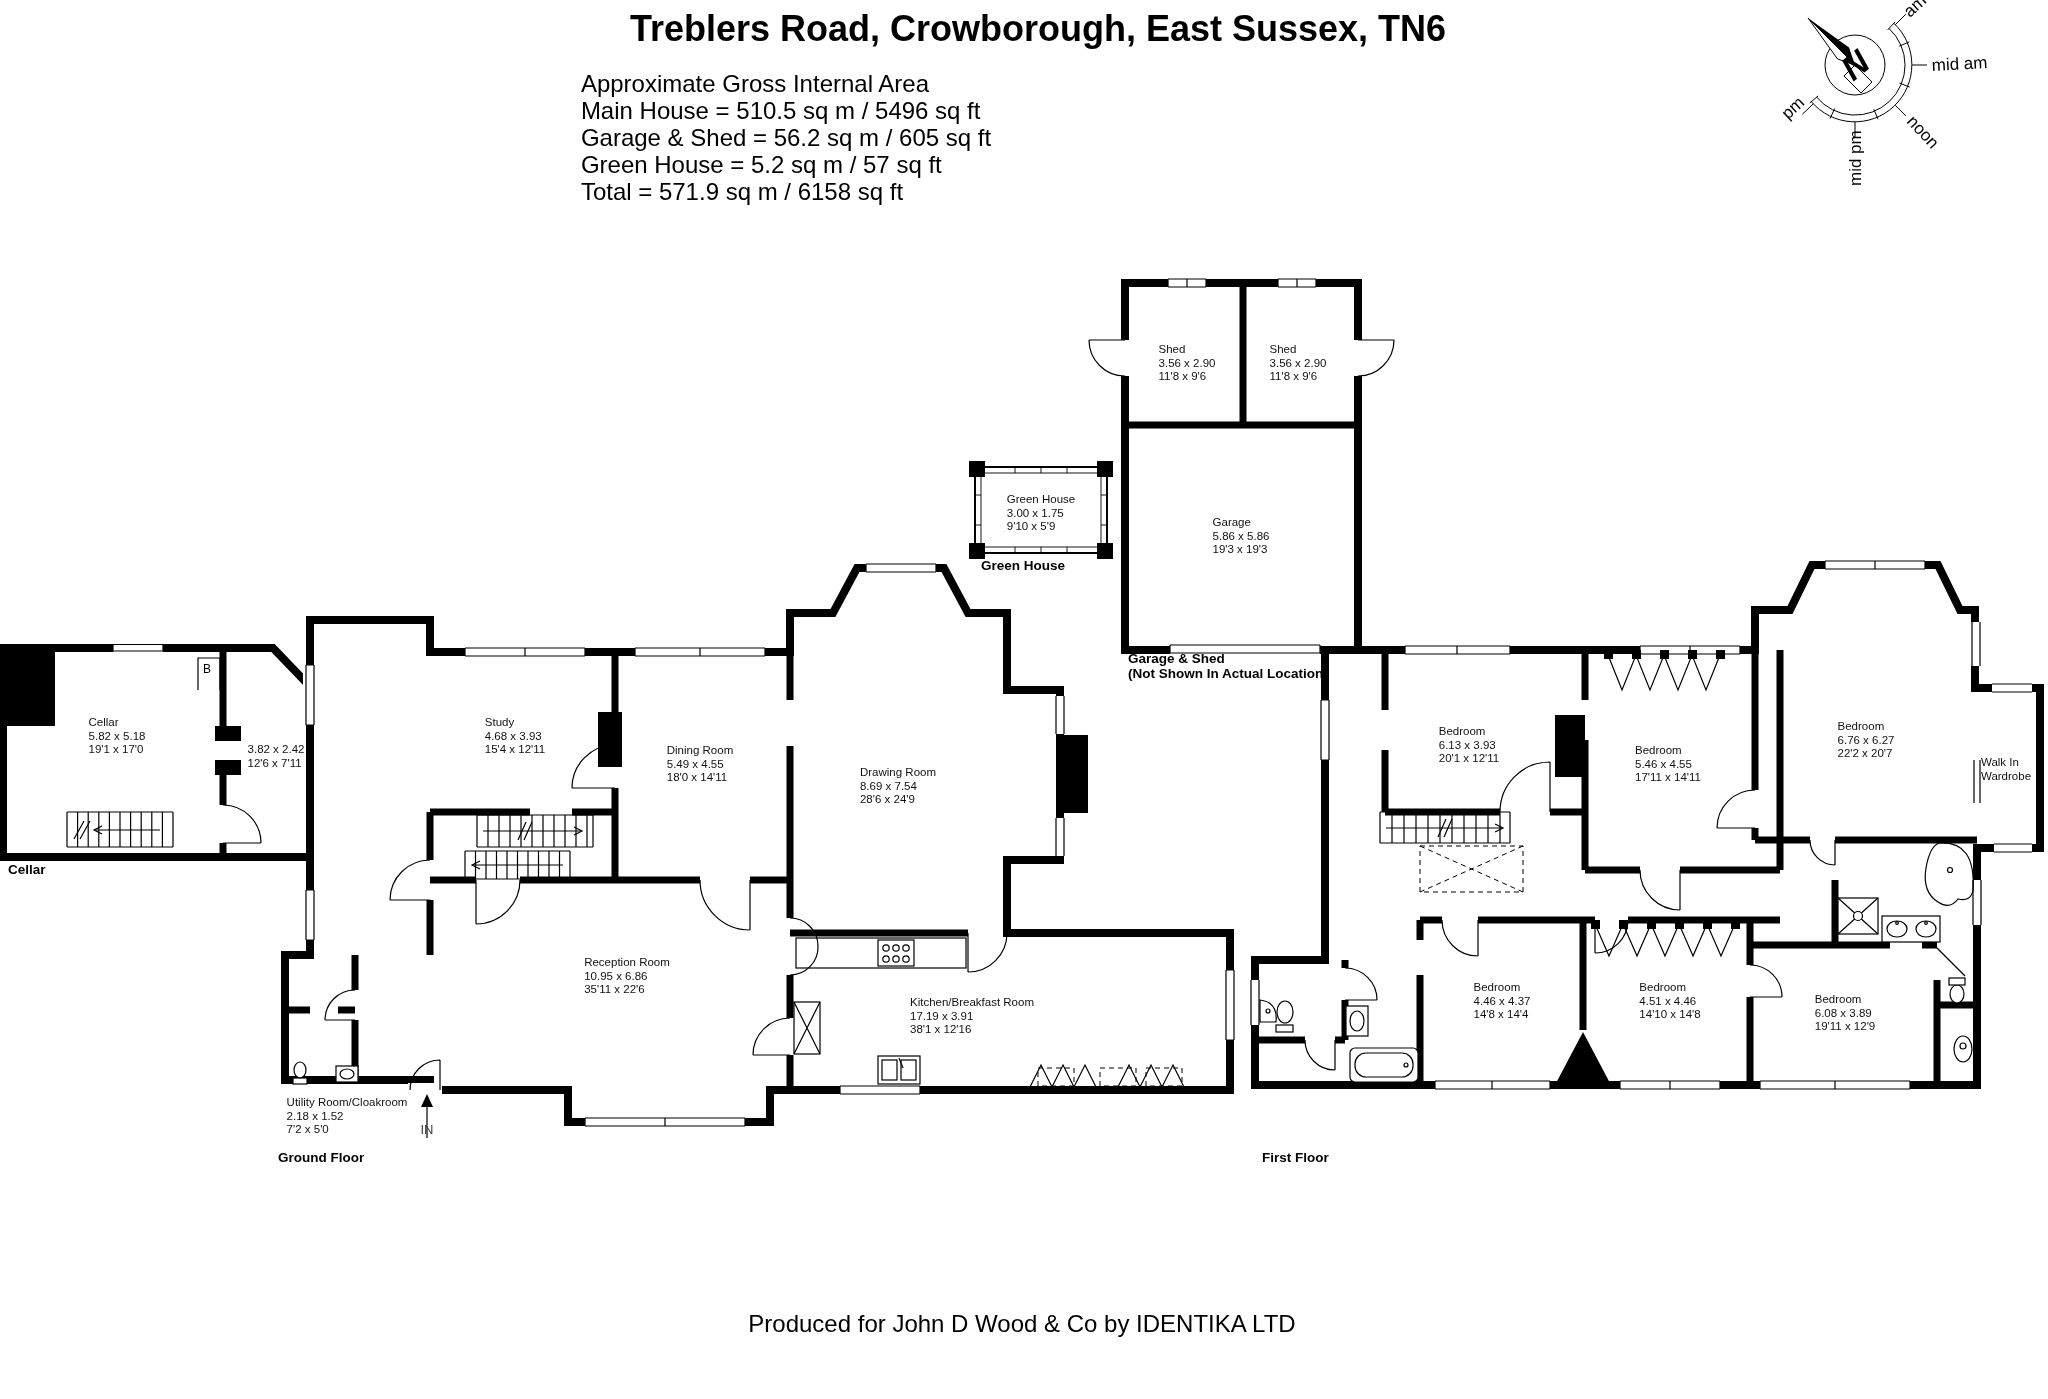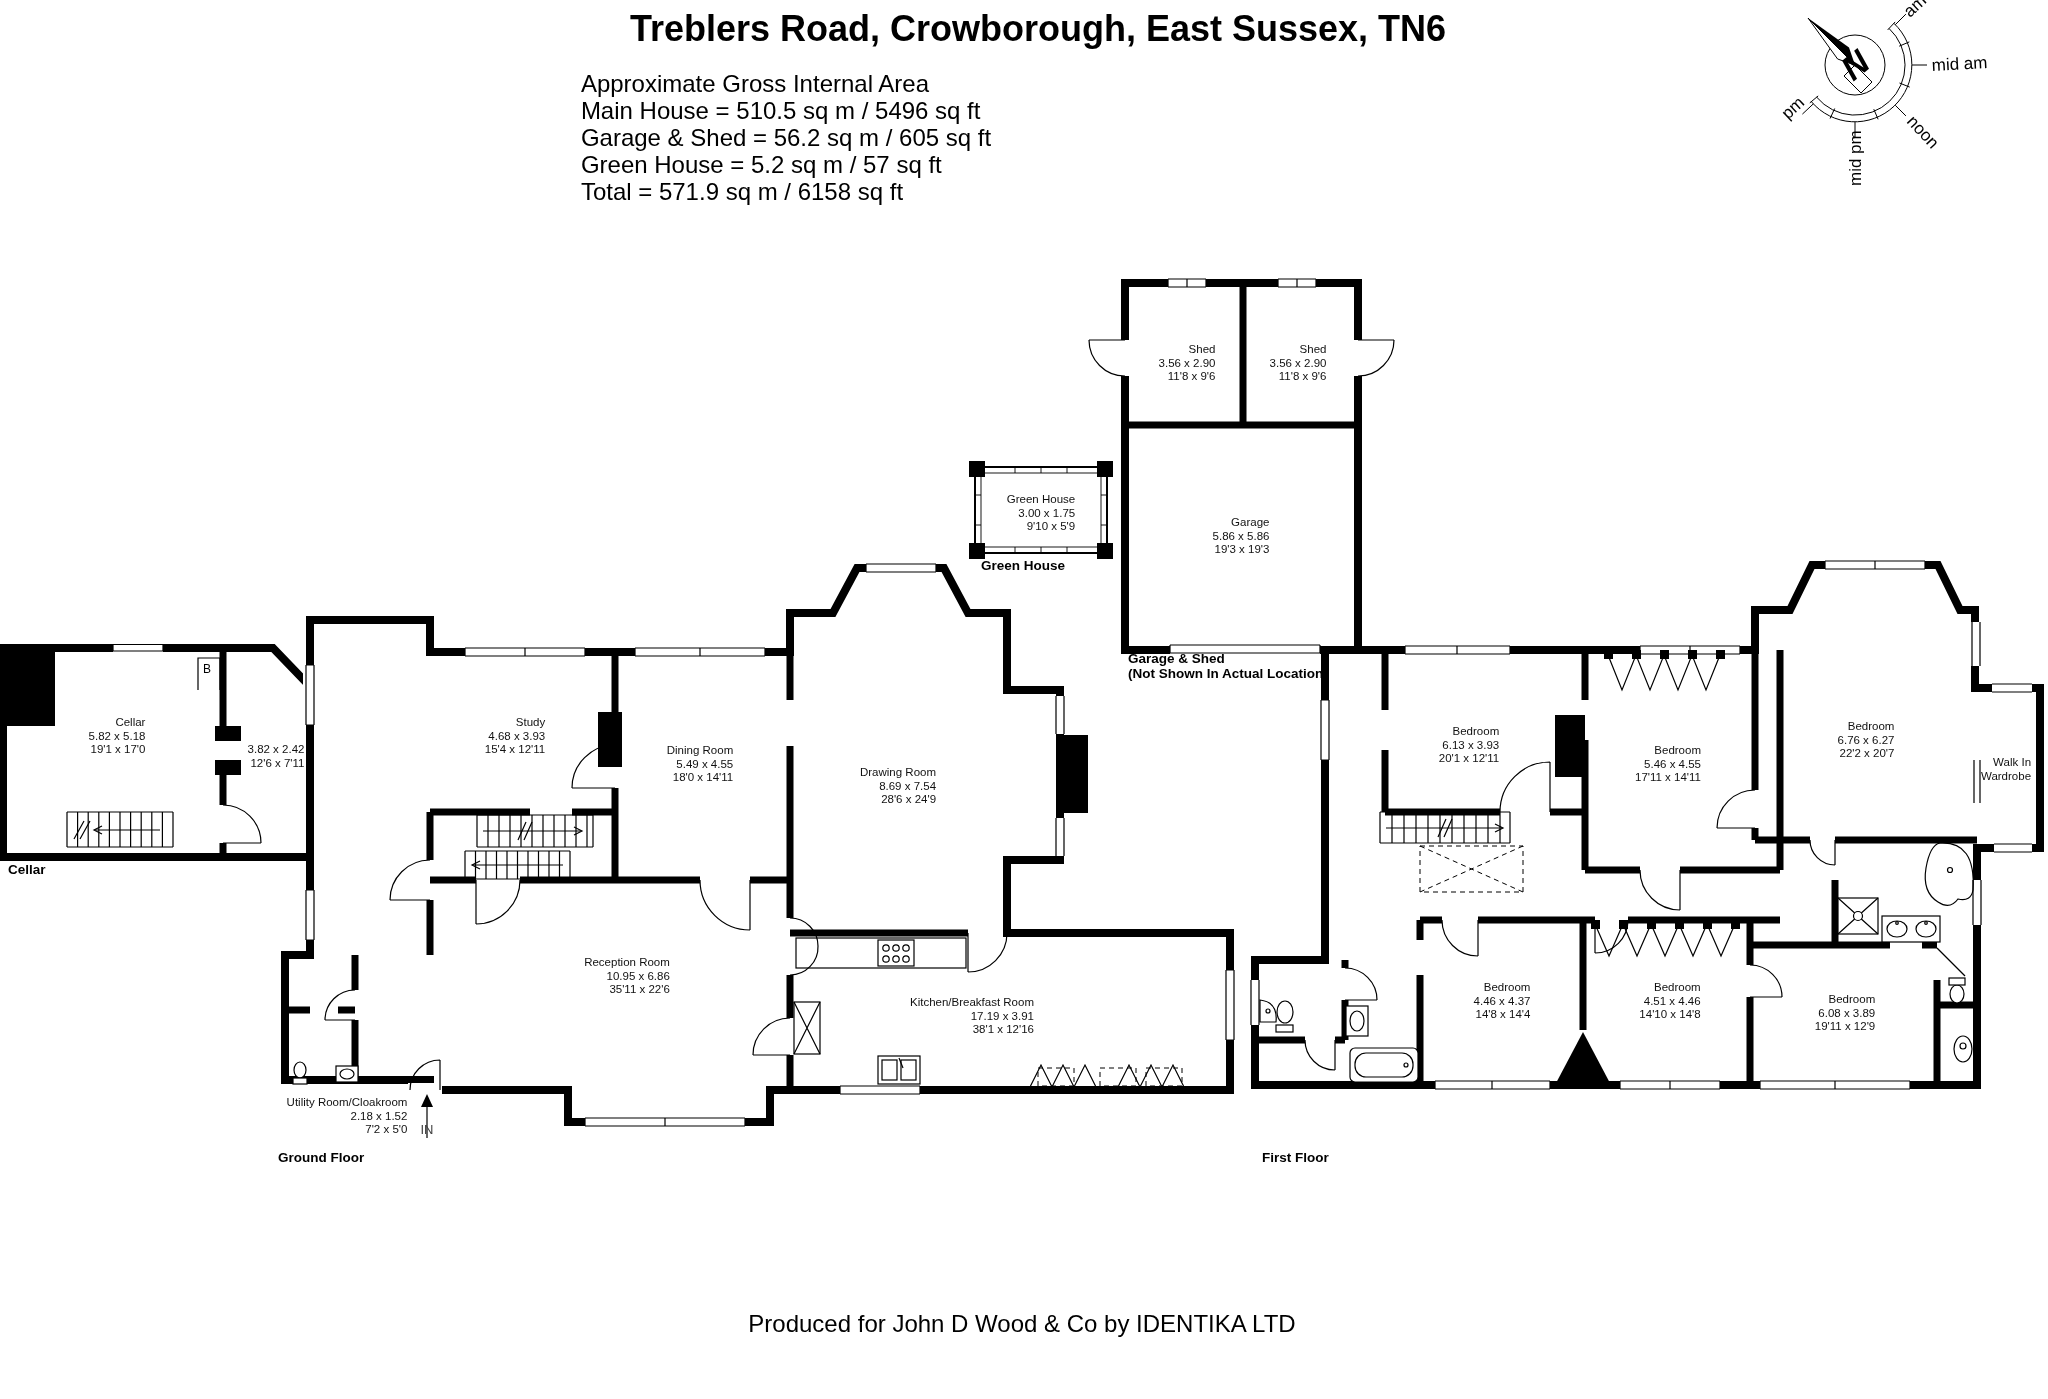--- a/index.html
+++ b/index.html
@@ -6,21 +6,21 @@
   body{
     width:2048px;height:1399px;position:relative;background:#ffffff;
     font-family:"Liberation Sans", sans-serif;color:#000;overflow:hidden;
   }
   .hdr-title{position:absolute;left:1002px;top:8px;transform:translateX(-50%);
     font-size:36px;font-weight:bold;white-space:nowrap;margin-left:36px;}
   .hdr-summary{position:absolute;left:786px;top:70px;transform:translateX(-50%);
     font-size:24px;line-height:27px;white-space:nowrap;}
   .footer{position:absolute;left:1022px;top:1308px;transform:translateX(-50%);
     text-align:center;font-size:24px;line-height:32px;white-space:nowrap;}
-  .room-label{position:absolute;transform:translateX(-50%);text-align:right;
+  .room-label{position:absolute;transform:translateX(-50%);text-align:left;
     font-size:11.5px;line-height:13.5px;color:#111;white-space:nowrap;}
   .sec-label{position:absolute;font-weight:bold;font-size:13.5px;color:#000;white-space:nowrap;}
   .tiny-label{position:absolute;font-size:12px;color:#000;}
   .in-label{position:absolute;transform:translateX(-50%);font-size:13px;color:#404040;}
   svg{position:absolute;overflow:visible;}
   .w8{fill:#ffffff;stroke:#000000;stroke-width:8;stroke-linejoin:miter;}
   .iw{fill:none;stroke:#000000;stroke-width:7;}
   .tn{fill:none;stroke:#000000;stroke-width:1.2;}
   .tn2{fill:none;stroke:#000000;stroke-width:0.9;}
   .blk{fill:#000000;stroke:none;}

